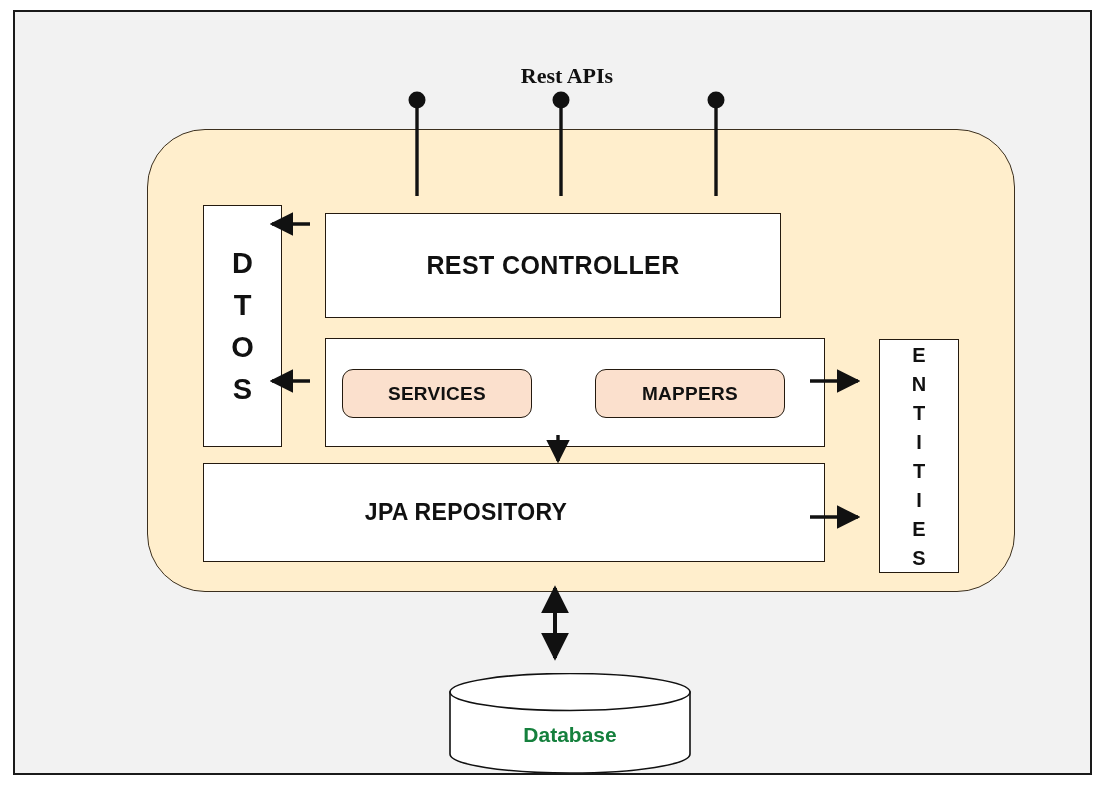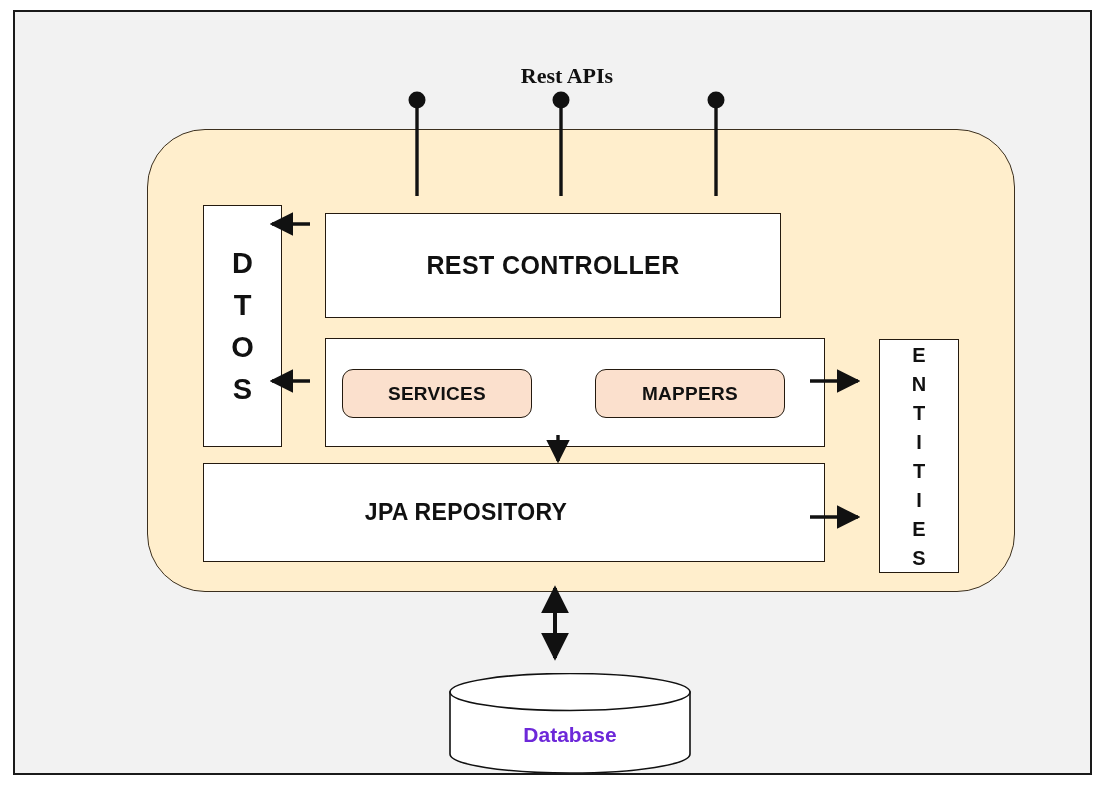--- a/index.html
+++ b/index.html
@@ -129,21 +129,21 @@
     width: 242px;
     height: 100px;
   }
   #database .db-label {
     position: absolute;
     left: 0; right: 0;
     top: 50px;
     text-align: center;
     font-size: 21px;
     font-weight: bold;
-    color: #6d28d9;
+    color: #15803d;
   }
 </style>
 </head>
 <body>
 
 <div id="canvas">
 
   <div id="rest-apis-title" style="left:442px; top:51px;font-family:Liberation Serif, serif;">Rest APIs</div>
 
   <div class="node" id="app-container"></div>

